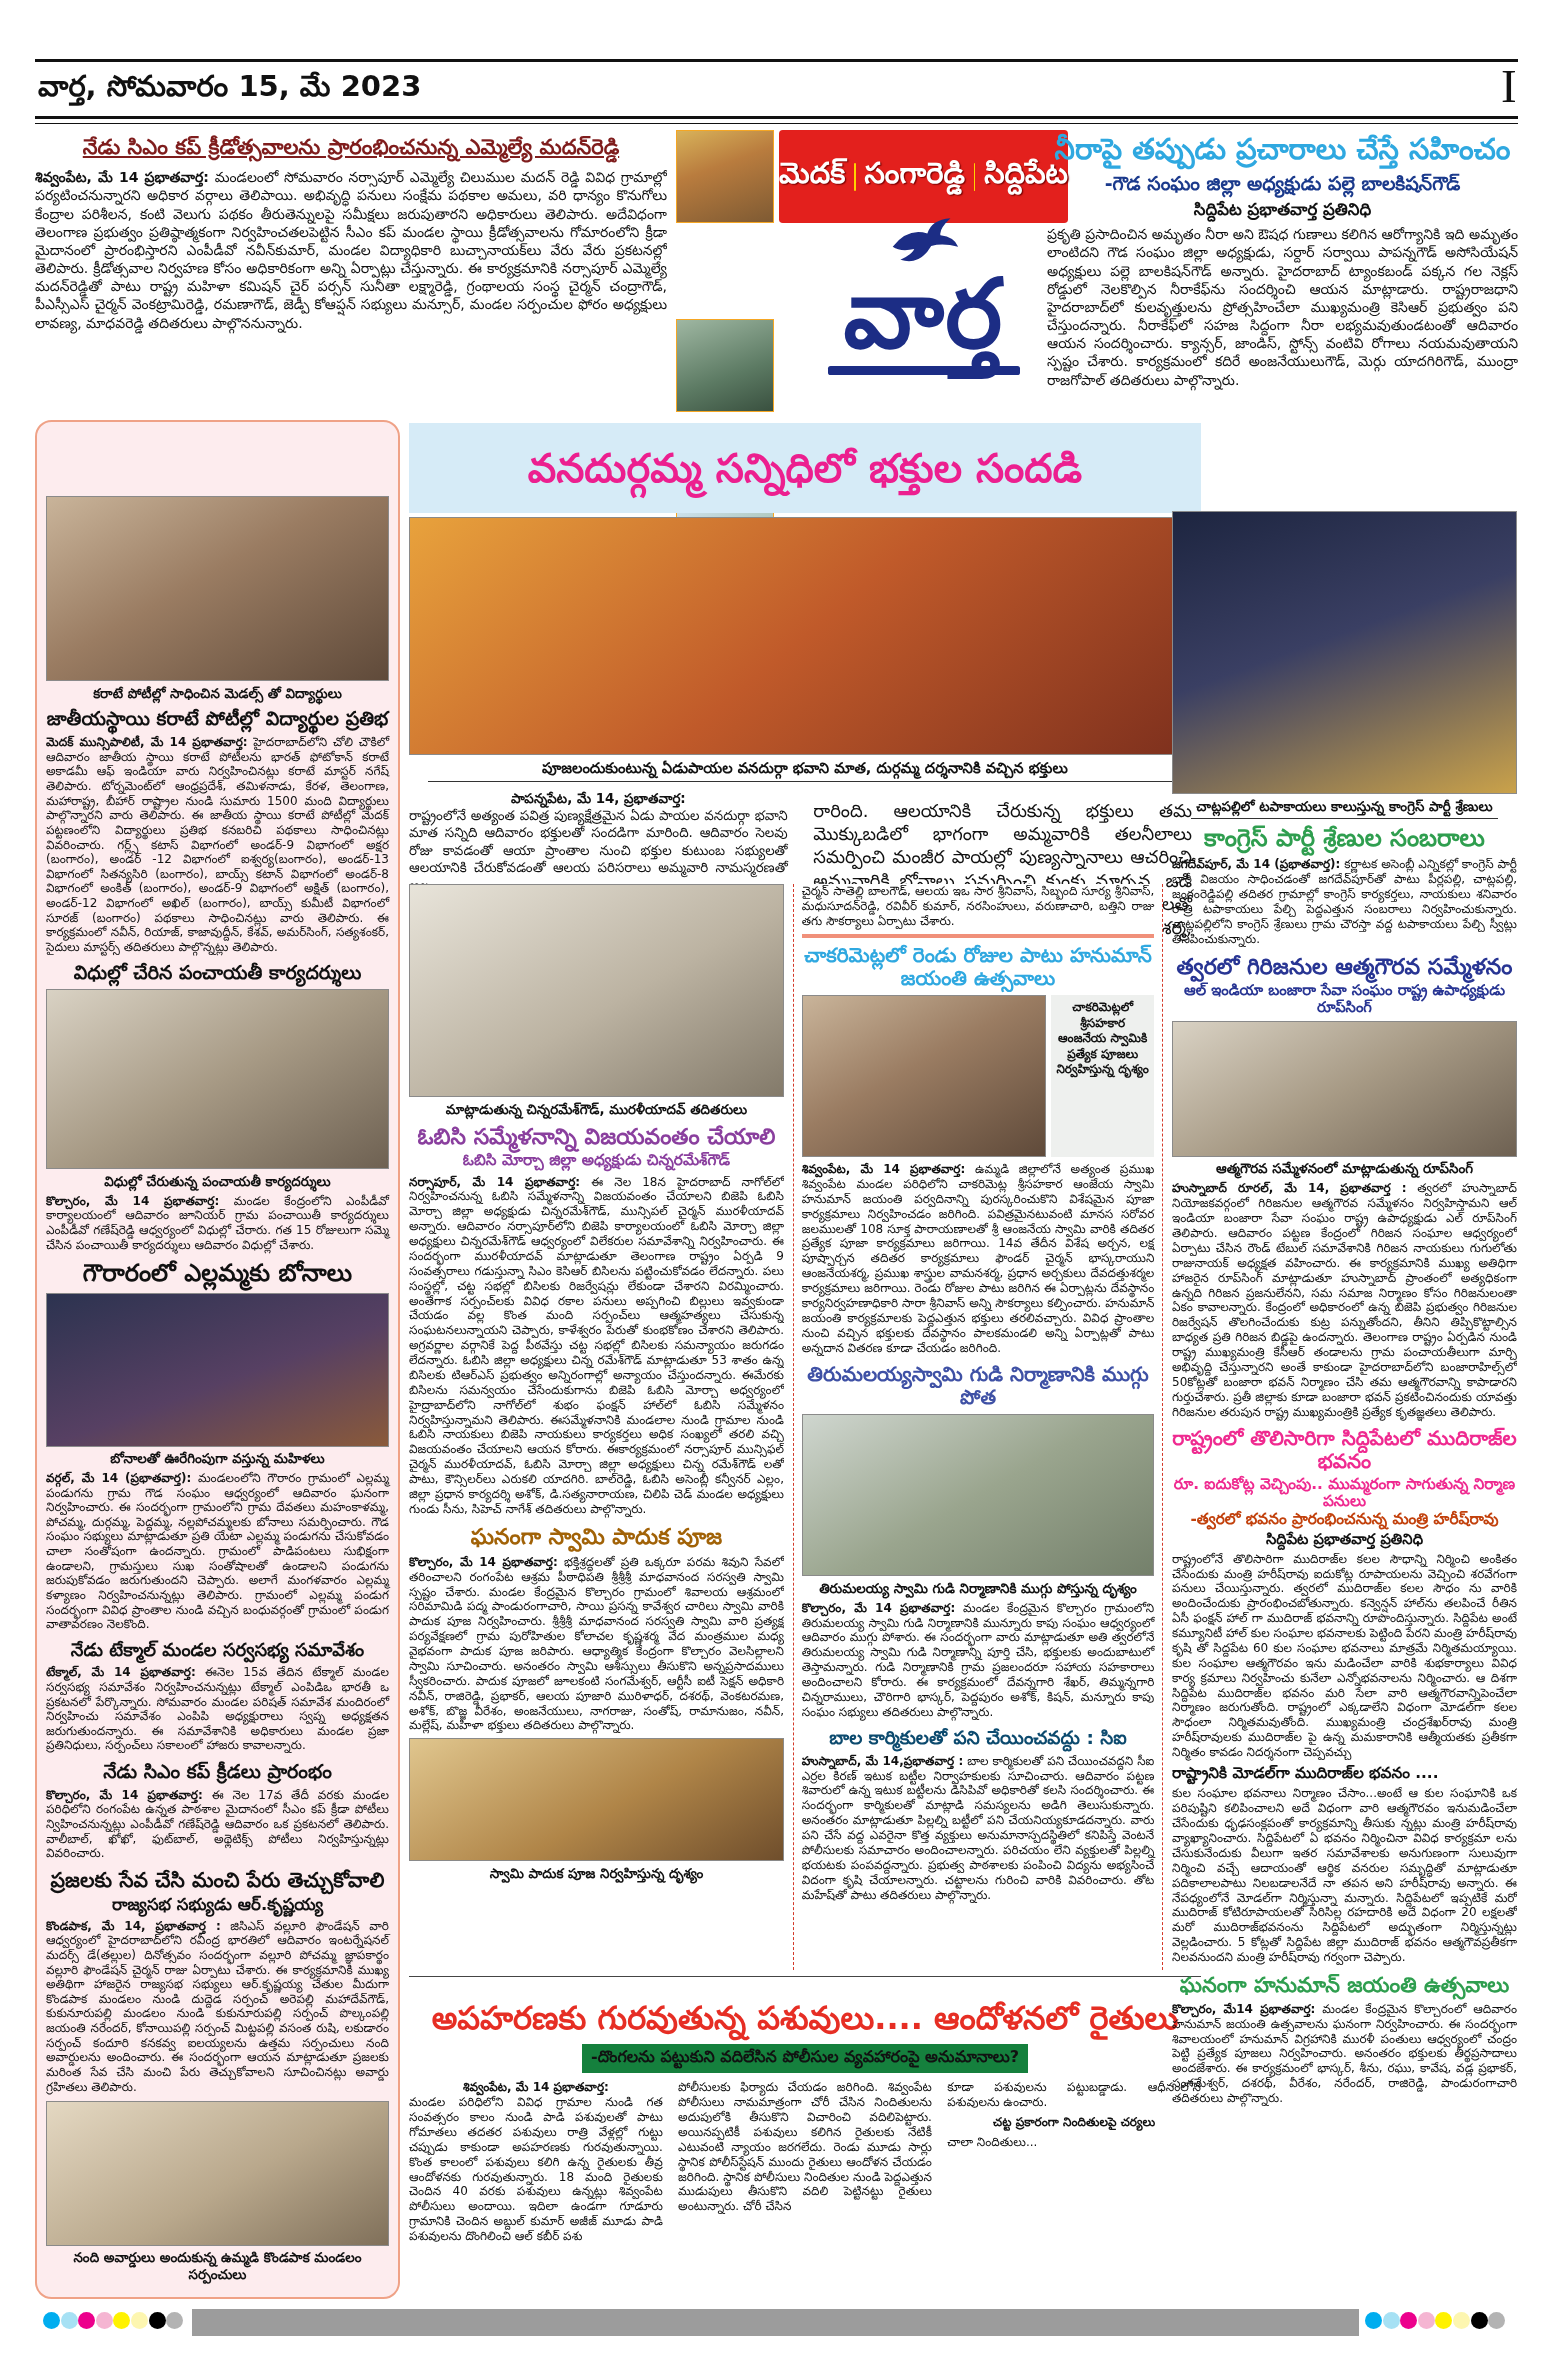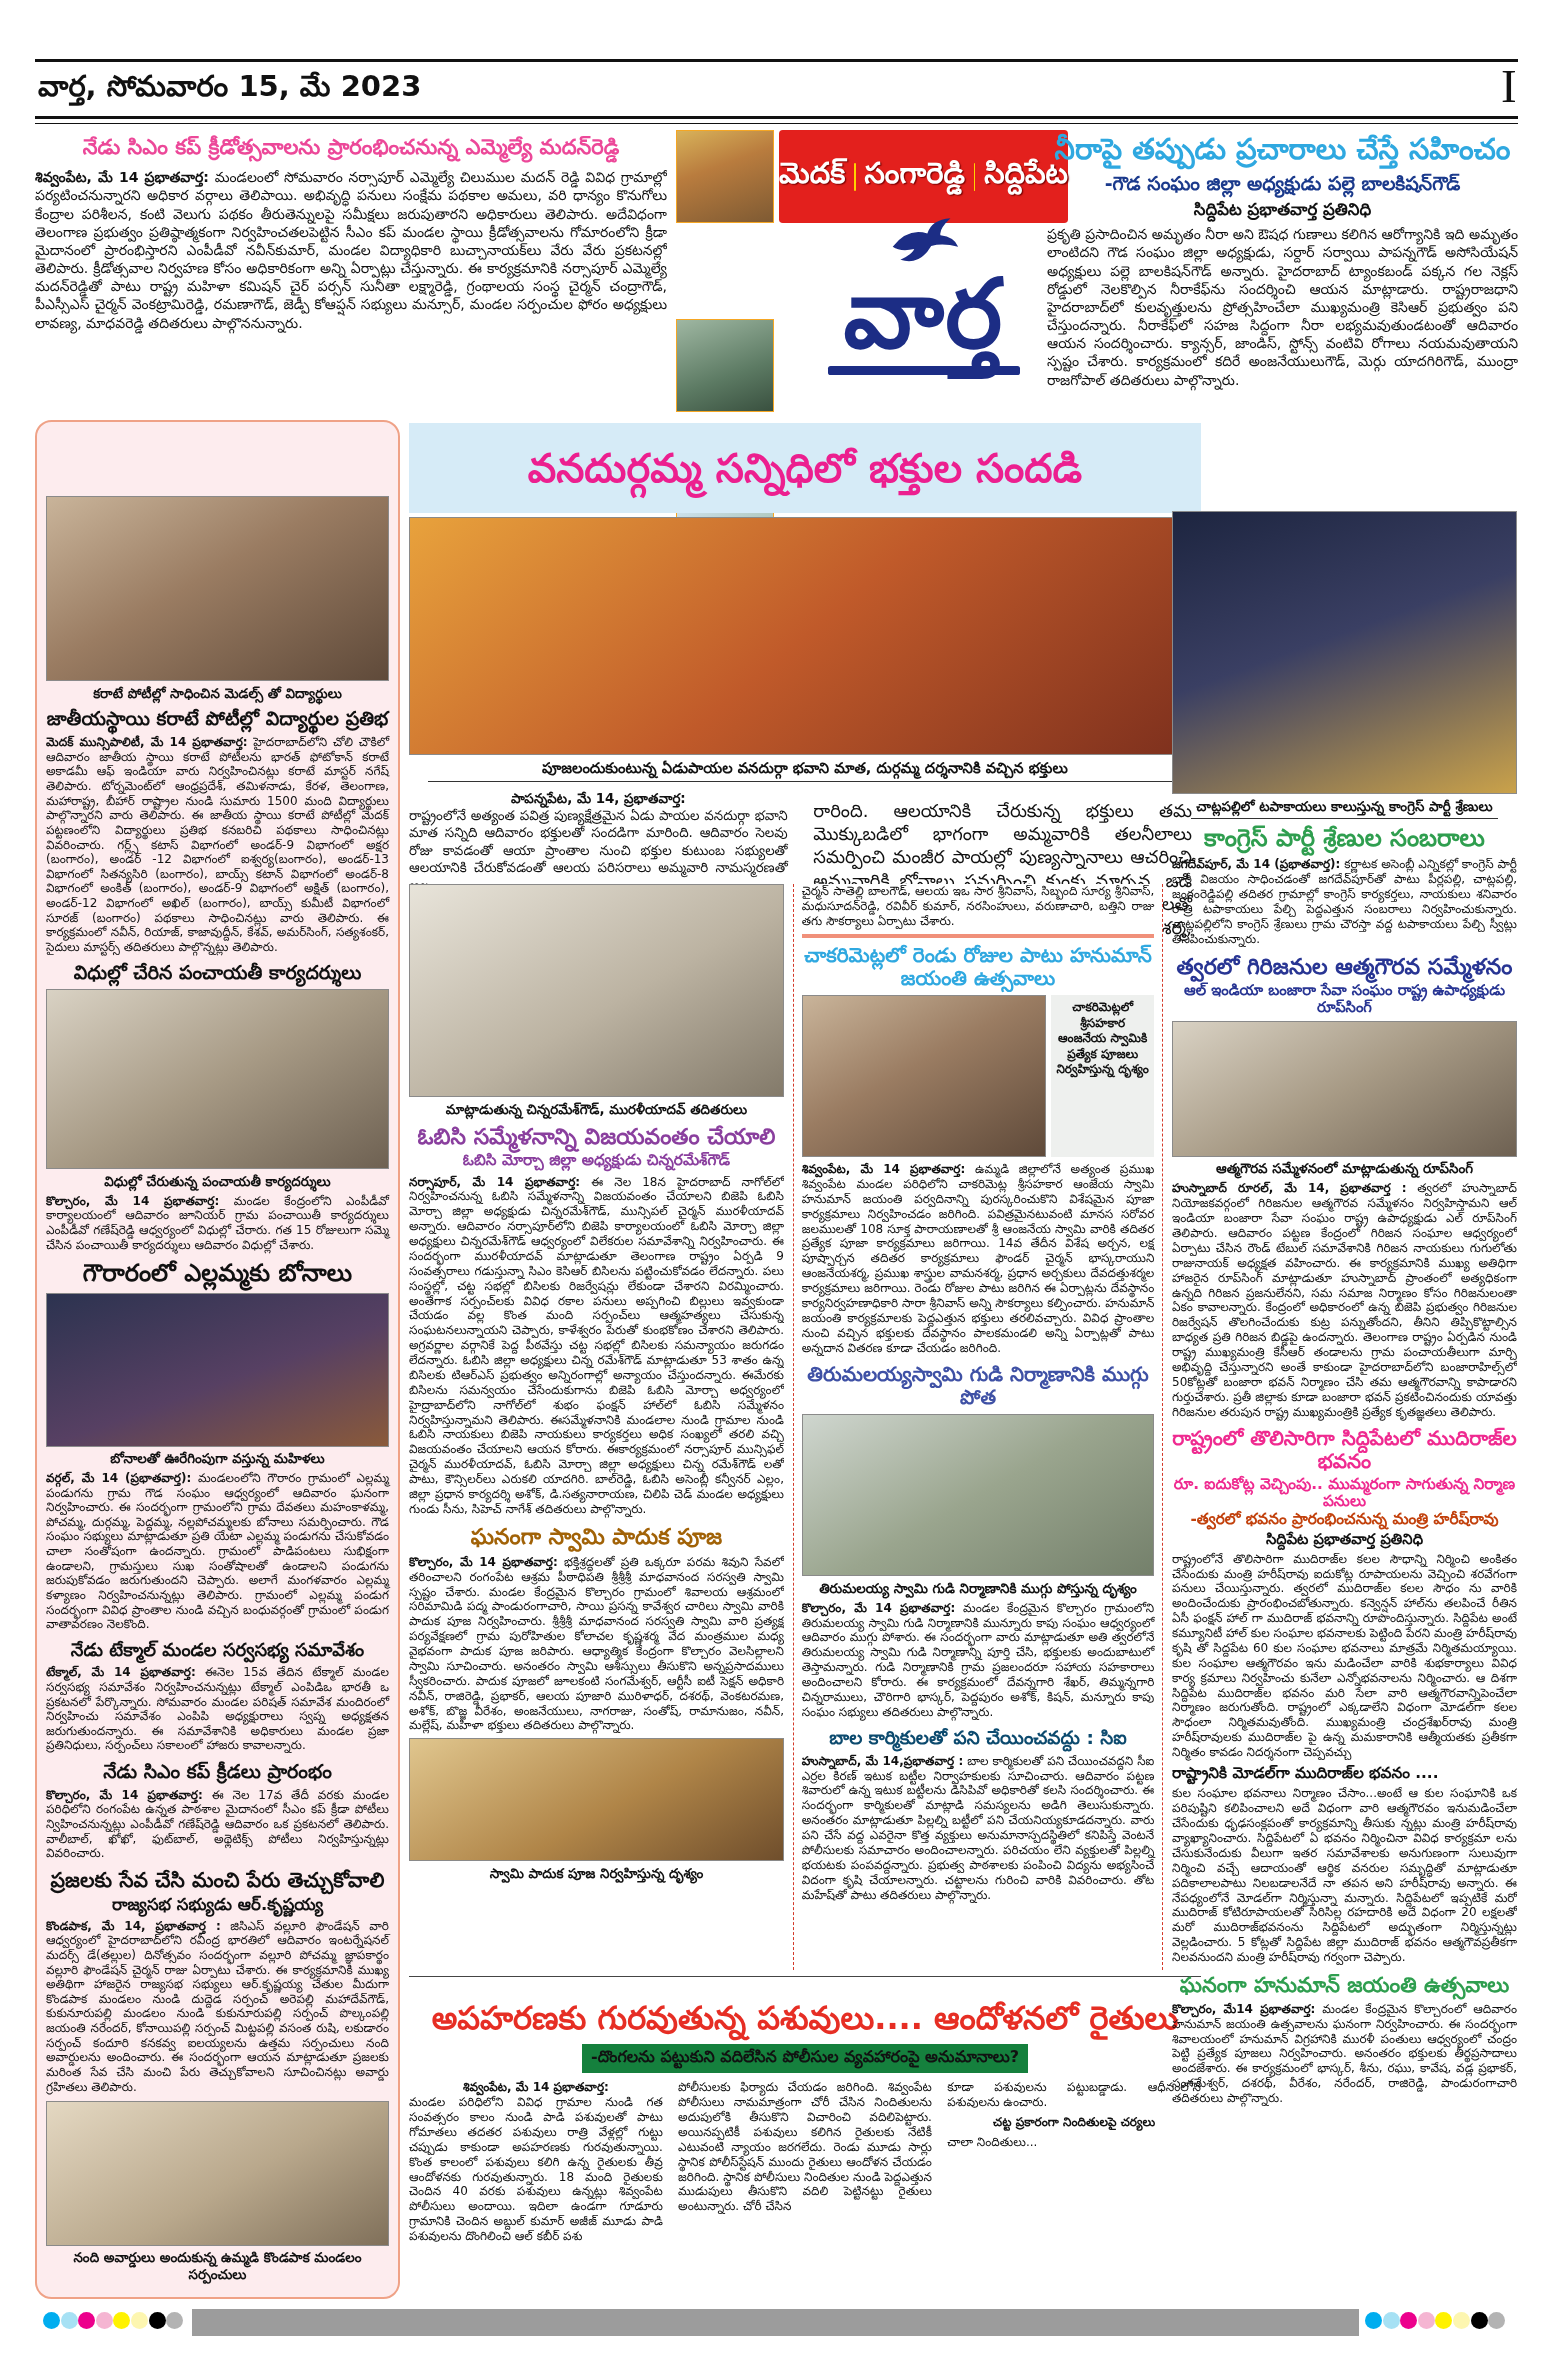--- a/index.html
+++ b/index.html
@@ -45,21 +45,21 @@
 </head>
 <body>
 
 <div class="abs rule" style="left:35px;top:59px;width:1483px;height:3.2px;"></div>
 <div class="abs" style="left:38px;top:69px;font-size:29px;font-weight:bold;">వార్త, సోమవారం 15, మే 2023</div>
 <div class="abs" style="left:1501px;top:59px;font-size:47px;font-family:'Liberation Serif','DejaVu Serif',serif;">I</div>
 <div class="abs rule" style="left:35px;top:116px;width:1483px;height:3.2px;"></div>
 <div class="abs rule" style="left:35px;top:123px;width:1483px;height:1.3px;"></div>
 
 <div class="abs" style="left:35px;top:135px;width:632px;height:281px;overflow:hidden;">
-  <div class="hl center" style="color:#ec4899;font-size:21px;margin-bottom:9px;">నేడు సిఎం కప్ క్రీడోత్సవాలను ప్రారంభించనున్న ఎమ్మెల్యే మదన్‌రెడ్డి</div>
+  <div class="hl center" style="color:#7f1d1d;font-size:21px;margin-bottom:9px;text-decoration:underline;">నేడు సిఎం కప్ క్రీడోత్సవాలను ప్రారంభించనున్న ఎమ్మెల్యే మదన్‌రెడ్డి</div>
   <p class="jtext body20" style="margin:0;font-size:14px;line-height:1.3;">
     <b>శివ్వంపేట, మే 14 ప్రభాతవార్త:</b>
     <span>మండలంలో సోమవారం నర్సాపూర్ ఎమ్మెల్యే చిలుముల మదన్ రెడ్డి వివిధ గ్రామాల్లో పర్యటించనున్నారని అధికార వర్గాలు తెలిపాయి. అభివృద్ధి పనులు సంక్షేమ పథకాల అమలు, వరి ధాన్యం కొనుగోలు కేంద్రాల పరిశీలన, కంటి వెలుగు పథకం తీరుతెన్నులపై సమీక్షలు జరుపుతారని అధికారులు తెలిపారు. అదేవిధంగా తెలంగాణ ప్రభుత్వం ప్రతిష్ఠాత్మకంగా నిర్వహించతలపెట్టిన సీఎం కప్ మండల స్థాయి క్రీడోత్సవాలను గోమారంలోని క్రీడా మైదానంలో ప్రారంభిస్తారని ఎంపీడీవో నవీన్‌కుమార్, మండల విద్యాధికారి బుచ్చానాయక్‌లు వేరు వేరు ప్రకటనల్లో తెలిపారు. క్రీడోత్సవాల నిర్వహణ కోసం అధికారికంగా అన్ని ఏర్పాట్లు చేస్తున్నారు. ఈ కార్యక్రమానికి నర్సాపూర్ ఎమ్మెల్యే మదన్‌రెడ్డితో పాటు రాష్ట్ర మహిళా కమిషన్ చైర్ పర్సన్ సునీతా లక్ష్మారెడ్డి, గ్రంథాలయ సంస్థ చైర్మన్ చంద్రాగౌడ్, పీఎస్సీఎస్ చైర్మన్ వెంకట్రామిరెడ్డి, రమణాగౌడ్, జెడ్పీ కోఆప్షన్ సభ్యులు మన్సూర్, మండల సర్పంచుల ఫోరం అధ్యక్షులు లావణ్య, మాధవరెడ్డి తదితరులు పాల్గొననున్నారు.</span>
   </p>
 </div>
 
 <div class="abs" style="left:676px;top:129px;width:393px;height:287px;">
   <div class="abs photo ph-temple" style="left:0;top:1.3px;width:96px;height:91px;border:1.9px solid #f5a623;"></div>
   <div class="abs photo ph-fountain" style="left:0;top:97px;width:96px;height:91px;border:1.9px solid #f5a623;"></div>
   <div class="abs photo ph-church" style="left:0;top:193px;width:96px;height:93px;border:1.9px solid #f5a623;"></div>

